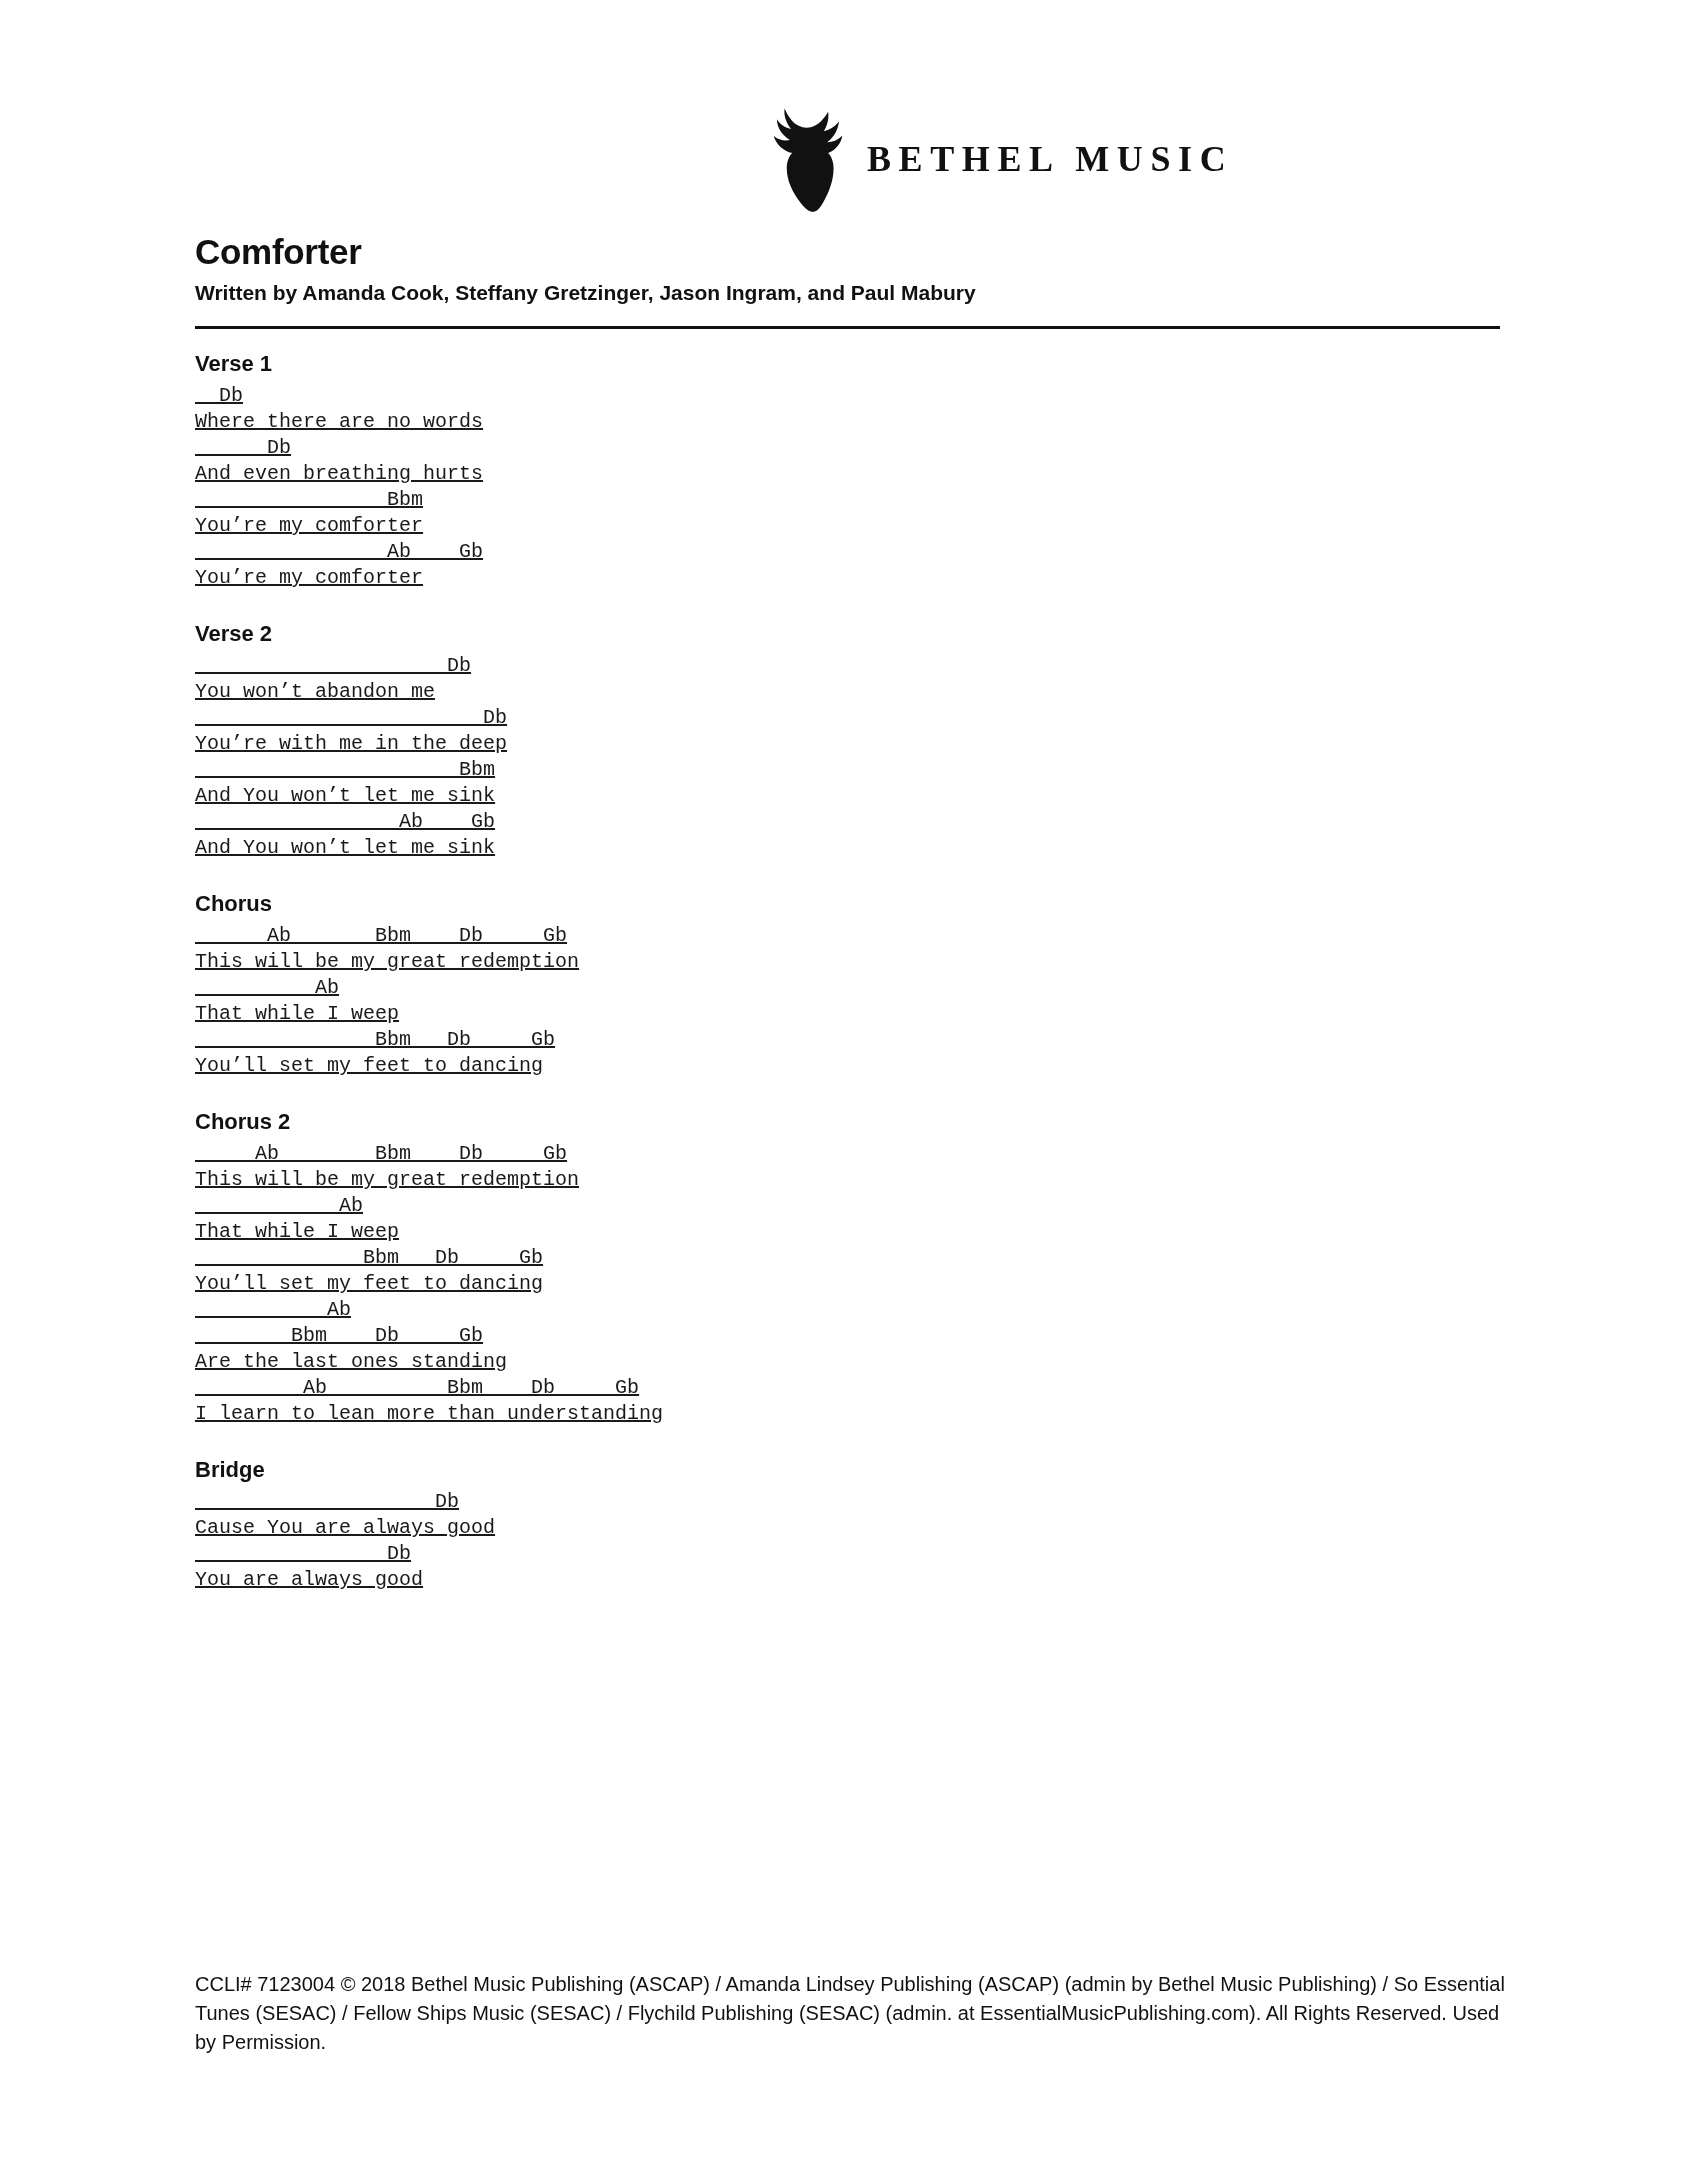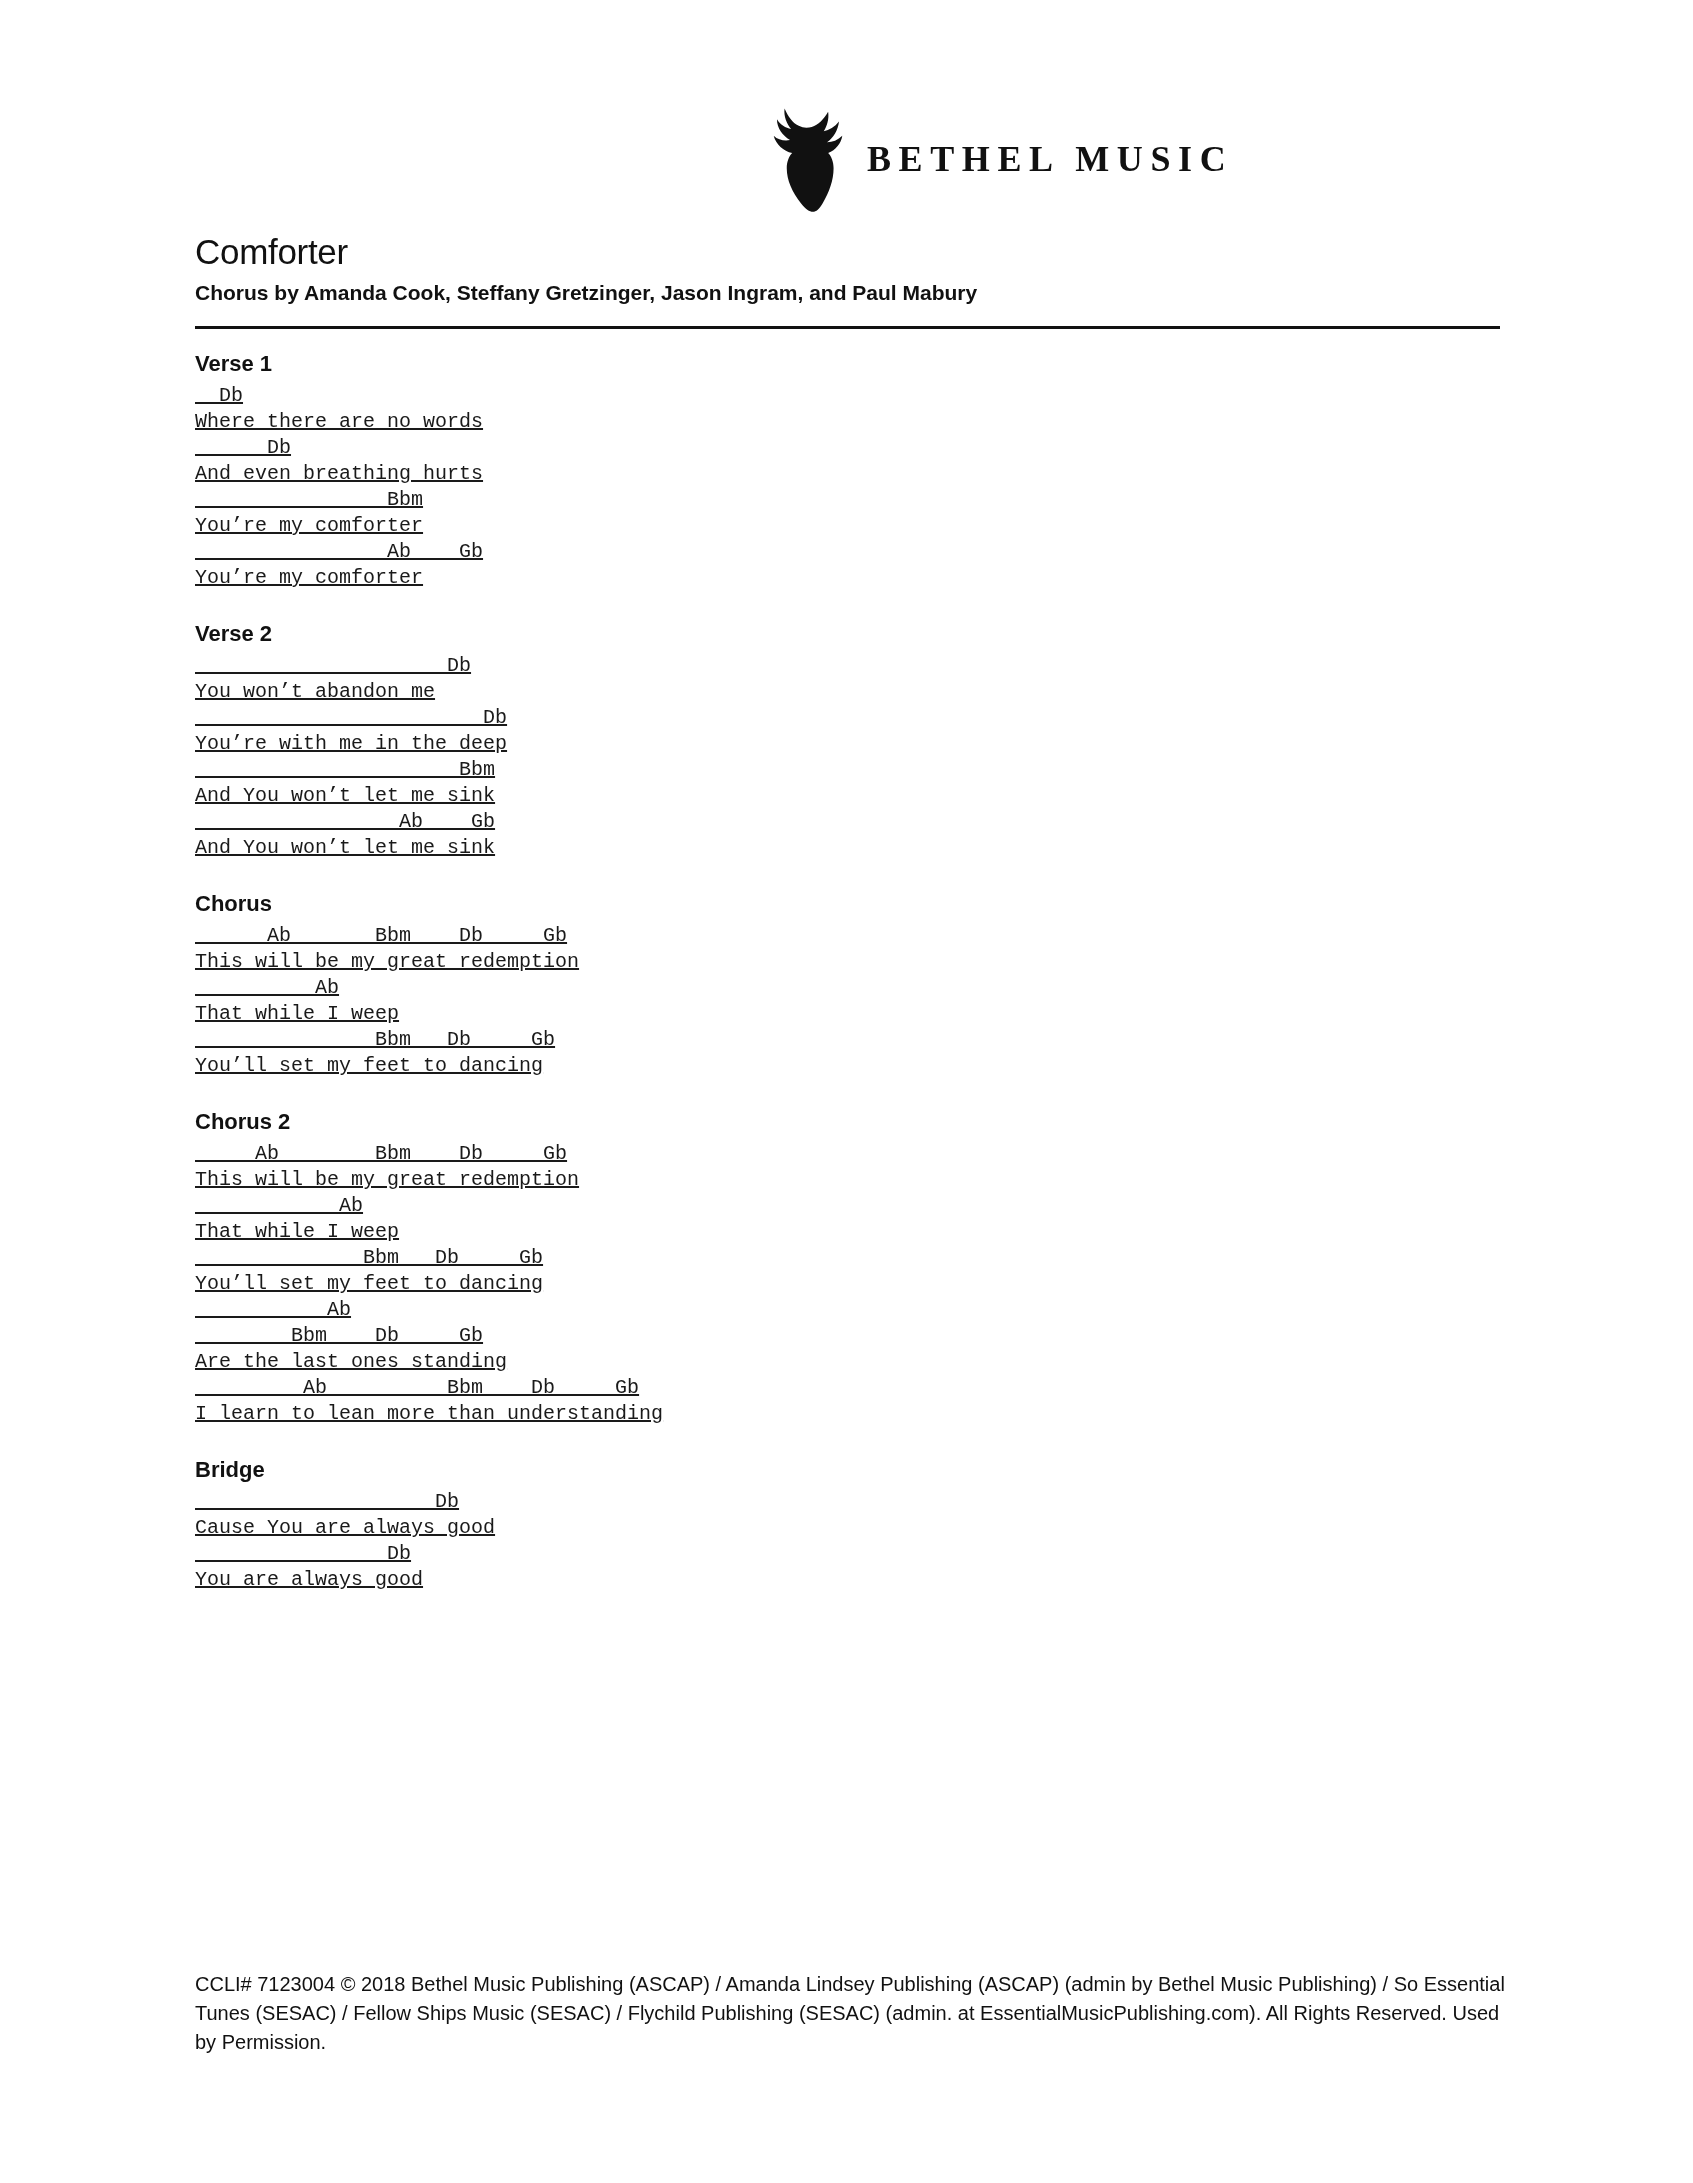--- a/index.html
+++ b/index.html
@@ -44,21 +44,21 @@
     white-space: nowrap;
     line-height: 1;
   }
 
   
   .title {
     position: absolute;
     left: 195px;
     top: 232px;
     font-size: 35px;
-    font-weight: 400;
+    font-weight: 700;
     letter-spacing: -0.3px;
     color: #111111;
   }
   .byline {
     position: absolute;
     left: 195px;
     top: 281px;
     font-size: 21px;
     font-weight: 700;
     color: #111111;
@@ -129,21 +129,21 @@
       <svg viewBox="0 0 180 200" width="98" height="109" aria-hidden="true">
         <g fill="#111111">
           <path d="M58 8 C56 22 62 36 70 46 C60 44 50 38 44 28 C44 44 54 58 68 66 C58 68 46 66 38 58 C42 74 56 86 72 90 C66 96 62 106 62 118 C62 140 72 162 88 182 C96 192 104 198 110 198 C116 198 122 192 128 182 C140 162 148 140 148 118 C148 106 144 96 138 90 C152 84 162 72 164 58 C156 66 146 70 136 70 C148 62 156 48 158 32 C150 42 140 48 130 50 C136 40 140 28 138 14 C130 28 120 38 108 42 C100 44 92 44 84 40 C72 34 64 22 58 8 Z"></path>
         </g>
       </svg>
     </span>
     <span class="logo-text">BETHEL MUSIC</span>
   </div>
 
   <div class="title">Comforter</div>
-  <div class="byline">Chorus by Amanda Cook, Steffany Gretzinger, Jason Ingram, and Paul Mabury</div>
+  <div class="byline">Written by Amanda Cook, Steffany Gretzinger, Jason Ingram, and Paul Mabury</div>
   <div class="rule"></div>
 
   <div class="song" id="song-body">
       <div class="section">
         <div class="section-title">Verse 1</div>
         <div class="line-pair">
           <div class="chords">  Db</div>
           <div class="lyric">Where there are no words</div>
         </div>
         <div class="line-pair">

